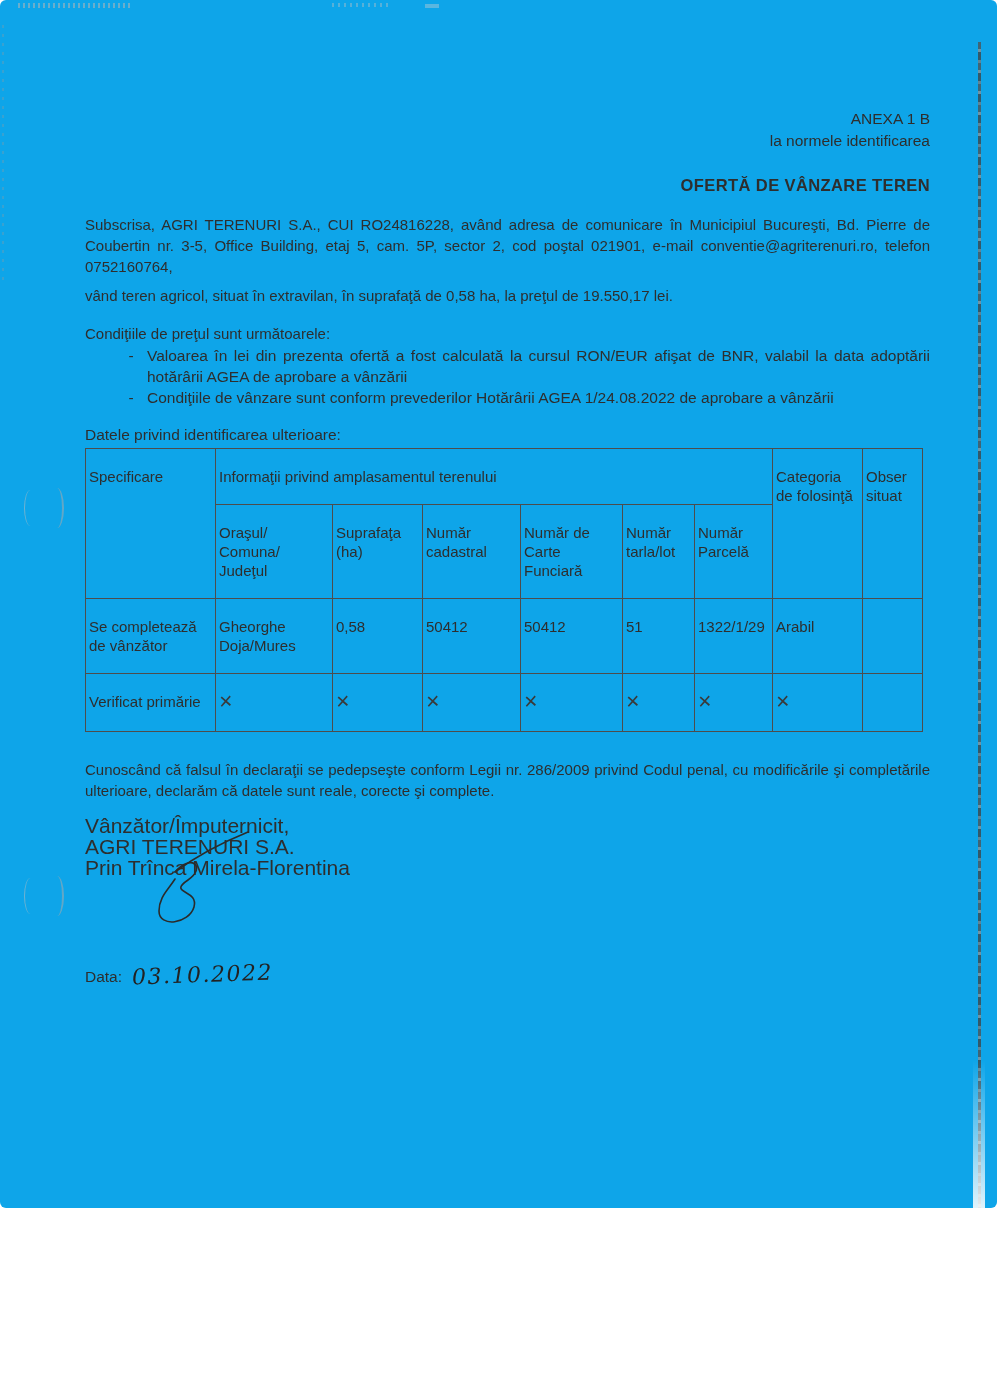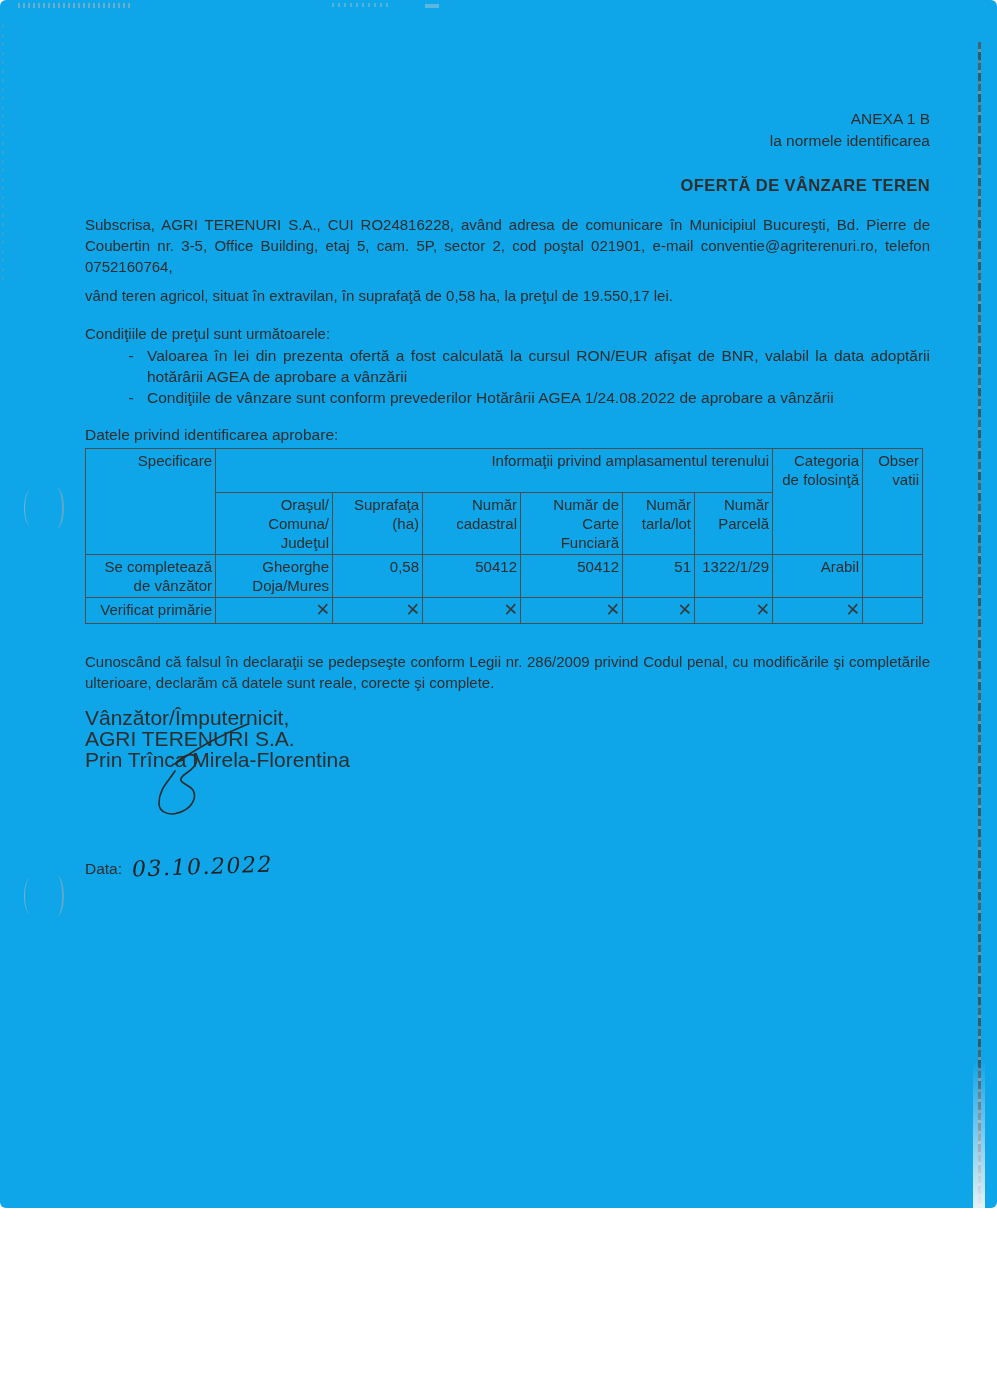--- a/index.html
+++ b/index.html
@@ -52,22 +52,22 @@
   .sale { margin-top:8px; }
   .cond-head { margin-top:17px; }
   .bullets { margin-top:1px; }
   .bullet-item { display:flex; padding-left:30px; font-size:15.5px; line-height:21px; }
   .dash { width:32px; text-align:center; flex:0 0 32px; }
   .btext { flex:1; text-align:justify; }
   .caption { margin-top:16px; font-size:15.5px; }
 
   
   table.land { border-collapse:collapse; width:837px; margin-top:3px; table-layout:fixed; }
-  table.land td { border:1px solid #4d4d4d; padding:2px 3px; font-size:15px; line-height:19px;
-    text-align:right; vertical-align:top; overflow:hidden; }
+  table.land td { border:1px solid #4d4d4d; padding:18px 3px; font-size:15px; line-height:19px;
+    text-align:left; vertical-align:top; overflow:hidden; }
   td.mid { vertical-align:middle; }
   .pre { white-space:pre-line; }
   td.row-label-left { text-align:left; padding-left:4px; }
   .xmark { display:inline-block; font-size:23px; line-height:18px; transform:rotate(-7deg) skewX(-6deg);
     color:#3a3a3a; font-weight:400; }
 
   .declaration { margin-top:27px; }
 
   .sig { position:relative; margin-top:14px; font-size:21px; line-height:21px; height:115px; }
   .sig-svg { position:absolute; left:48px; top:12px; }
@@ -117,42 +117,42 @@
       <div class="bullet-item">
         <span class="dash">-</span>
         <span class="btext">Valoarea în lei din prezenta ofertă a fost calculată la cursul RON/EUR afişat de BNR, valabil la data adoptării hotărârii AGEA de aprobare a vânzării</span>
       </div>
       <div class="bullet-item">
         <span class="dash">-</span>
         <span class="btext">Condiţiile de vânzare sunt conform prevederilor Hotărârii AGEA 1/24.08.2022 de aprobare a vânzării</span>
       </div>
     </div>
 
-    <p class="para caption">Datele privind identificarea aprobare:</p>
+    <p class="para caption">Datele privind identificarea ulterioare:</p>
 
     <table class="land">
       <colgroup>
         <col style="width:130px">
           <col style="width:117px">
           <col style="width:90px">
         <col style="width:98px">
           <col style="width:102px">
           <col style="width:72px">
         <col style="width:78px">
           <col style="width:90px">
           <col style="width:60px">
       </colgroup>
       <tbody>
           <tr style="height:44px">
         <td rowspan="2" class="mid">Specificare</td>
         <td colspan="6" class="mid">Informaţii privind amplasamentul terenului</td>
         <td rowspan="2" class="mid pre">Categoria
 de folosinţă</td>
         <td rowspan="2" class="mid pre">Obser
-vatii</td>
+situat</td>
       </tr>
       <tr style="height:62px">
         <td class="pre">Oraşul/
 Comuna/
 Judeţul</td>
         <td class="pre">Suprafaţa
 (ha)</td>
         <td class="pre">Număr
 cadastral</td>
         <td class="pre">Număr de

